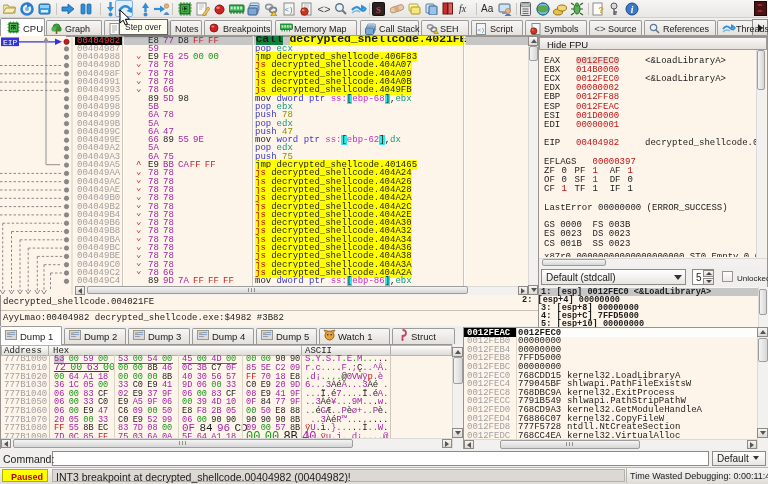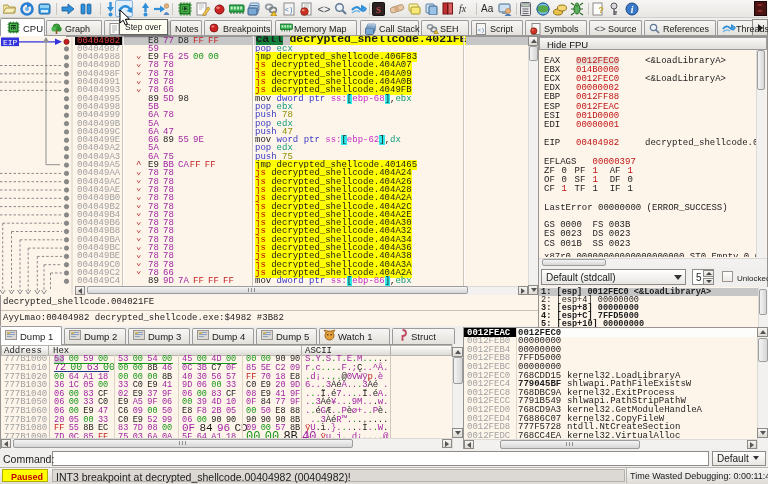--- a/index.html
+++ b/index.html
@@ -560,21 +560,21 @@
 <div class="s" style="left:696px;top:272px;font-size:10px">5</div>
 <div class="btn3" style="left:703px;top:269.5px;width:10.5px;height:7.5px"></div>
 <div class="arr" style="left:706px;top:272px;border-bottom:3.5px solid #444;border-left:3px solid transparent;border-right:3px solid transparent"></div>
 <div class="btn3" style="left:703px;top:277.5px;width:10.5px;height:7.5px"></div>
 <div class="arr" style="left:706px;top:280px;border-top:3.5px solid #444;border-left:3px solid transparent;border-right:3px solid transparent"></div>
 <div class="a" style="left:722px;top:271px;width:11px;height:11px;background:linear-gradient(#fdfdfd,#eceae6);border:1px solid #9a968f;box-sizing:border-box"></div>
 <div class="s" style="left:737px;top:273.5px;font-size:8px">Unlocked</div>
 <div class="a" style="left:538px;top:287px;width:230px;height:40px;background:#fdf4ea;border-left:1px solid #979390;border-right:1px solid #979390;box-sizing:border-box;overflow:hidden"></div>
 <div class="a" style="left:539px;top:288px;width:219px;height:7.9px;background:#c6c6c6"></div>
 <div class="m" style="left:541px;top:288px;font-weight:bold;font-size:8.6px">1: [esp] 0012FEC0 &lt;&amp;LoadLibraryA&gt;</div>
-<div class="m" style="left:541px;top:295.9px;font-weight:normal;font-size:8.6px">2: [esp+4] 00000000</div>
+<div class="m" style="left:522px;top:295.9px;font-weight:bold;font-size:8.6px">2: [esp+4] 00000000</div>
 <div class="m" style="left:541px;top:303.8px;font-weight:bold;font-size:8.6px">3: [esp+8] 00000000</div>
 <div class="m" style="left:541px;top:311.7px;font-weight:bold;font-size:8.6px">4: [esp+C] 7FFD5000</div>
 <div class="m" style="left:541px;top:319.6px;font-weight:bold;font-size:8.6px">5: [esp+10] 00000000</div>
 <div class="sbv" style="left:758px;top:287px;width:9px;height:40px"></div>
 <div class="thumb" style="left:758.5px;top:289px;width:8px;height:26px"></div>
 <div class="a" style="left:0;top:326px;width:463px;height:19px;background:#f0efed"></div>
 <div class="dtab dtabA" style="left:0px;width:62px;top:326px"></div>
 <svg class="a" style="left:5px;top:330px" width="13" height="11" viewBox="0 0 13 11">
     <rect x="0.5" y="0.5" width="11" height="9" fill="#dcd9d4" stroke="#9a9690"></rect>
     <path d="M2,2.5 H10 M2,4.5 H10 M2,6.5 H7" stroke="#8aa0c0" stroke-width="1"></path>
@@ -729,21 +729,21 @@
 <div class="m" style="left:3px;top:17.8px;color:#a0a0a0">0012FEB4</div>
 <div class="m" style="left:54px;top:17.8px;font-weight:normal">00000000</div>
 <div class="m" style="left:3px;top:26.4px;color:#a0a0a0">0012FEB8</div>
 <div class="m" style="left:54px;top:26.4px;font-weight:normal">7FFD5000</div>
 <div class="m" style="left:3px;top:35px;color:#a0a0a0">0012FEBC</div>
 <div class="m" style="left:54px;top:35px;font-weight:normal">00000000</div>
 <div class="m" style="left:3px;top:43.6px;color:#a0a0a0">0012FEC0</div>
 <div class="m" style="left:54px;top:43.6px;font-weight:normal">768CDD15</div>
 <div class="m" style="left:103px;top:43.6px">kernel32.LoadLibraryA</div>
 <div class="m" style="left:3px;top:52.2px;color:#a0a0a0">0012FEC4</div>
-<div class="m" style="left:54px;top:52.2px;font-weight:bold">779045BF</div>
+<div class="m" style="left:54px;top:52.2px;font-weight:normal">779045BF</div>
 <div class="m" style="left:103px;top:52.2px">shlwapi.PathFileExistsW</div>
 <div class="m" style="left:3px;top:60.8px;color:#a0a0a0">0012FEC8</div>
 <div class="m" style="left:54px;top:60.8px;font-weight:normal">768DBC9A</div>
 <div class="m" style="left:103px;top:60.8px">kernel32.ExitProcess</div>
 <div class="m" style="left:3px;top:69.4px;color:#a0a0a0">0012FECC</div>
 <div class="m" style="left:54px;top:69.4px;font-weight:normal">7791B549</div>
 <div class="m" style="left:103px;top:69.4px">shlwapi.PathStripPathW</div>
 <div class="m" style="left:3px;top:78px;color:#a0a0a0">0012FED0</div>
 <div class="m" style="left:54px;top:78px;font-weight:normal">768CD9A3</div>
 <div class="m" style="left:103px;top:78px">kernel32.GetModuleHandleA</div>

